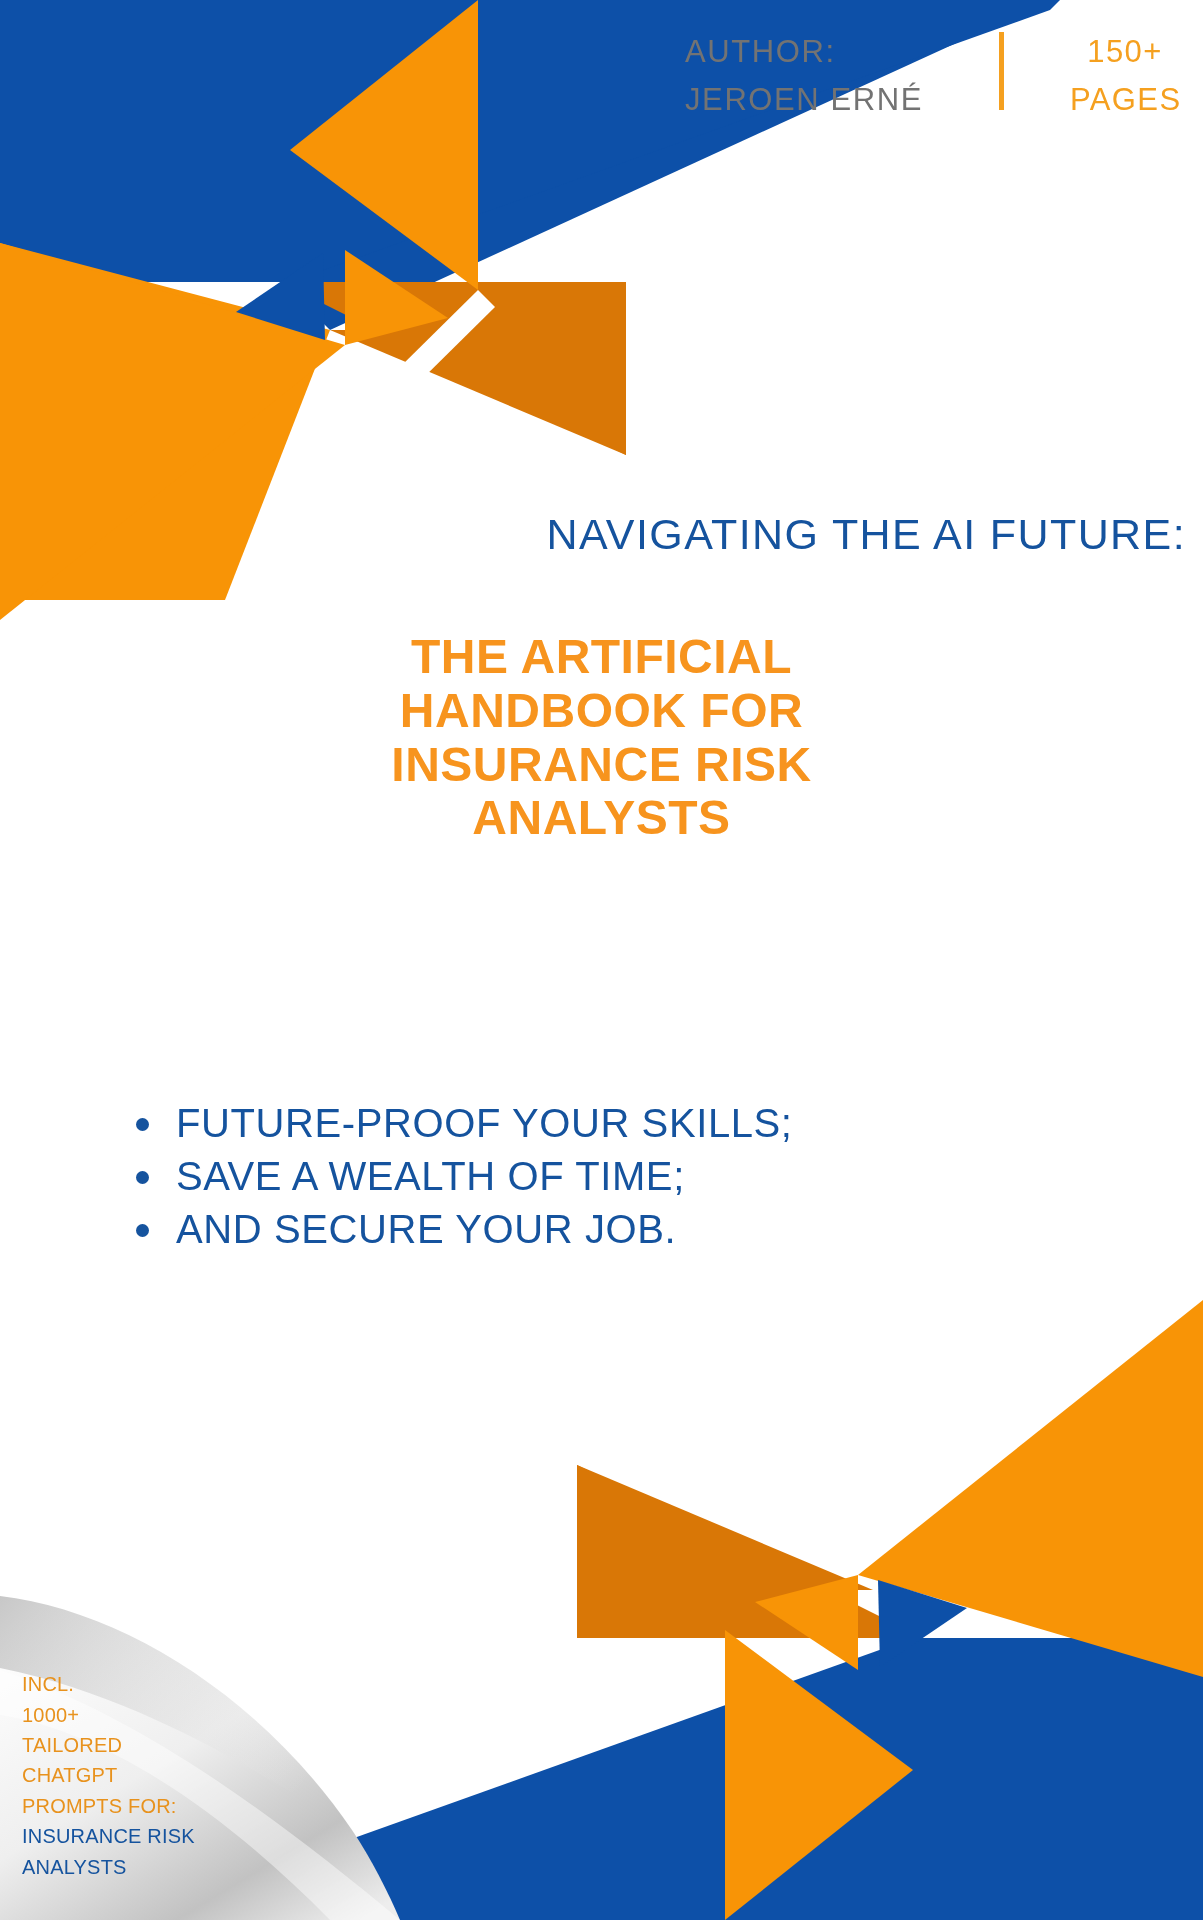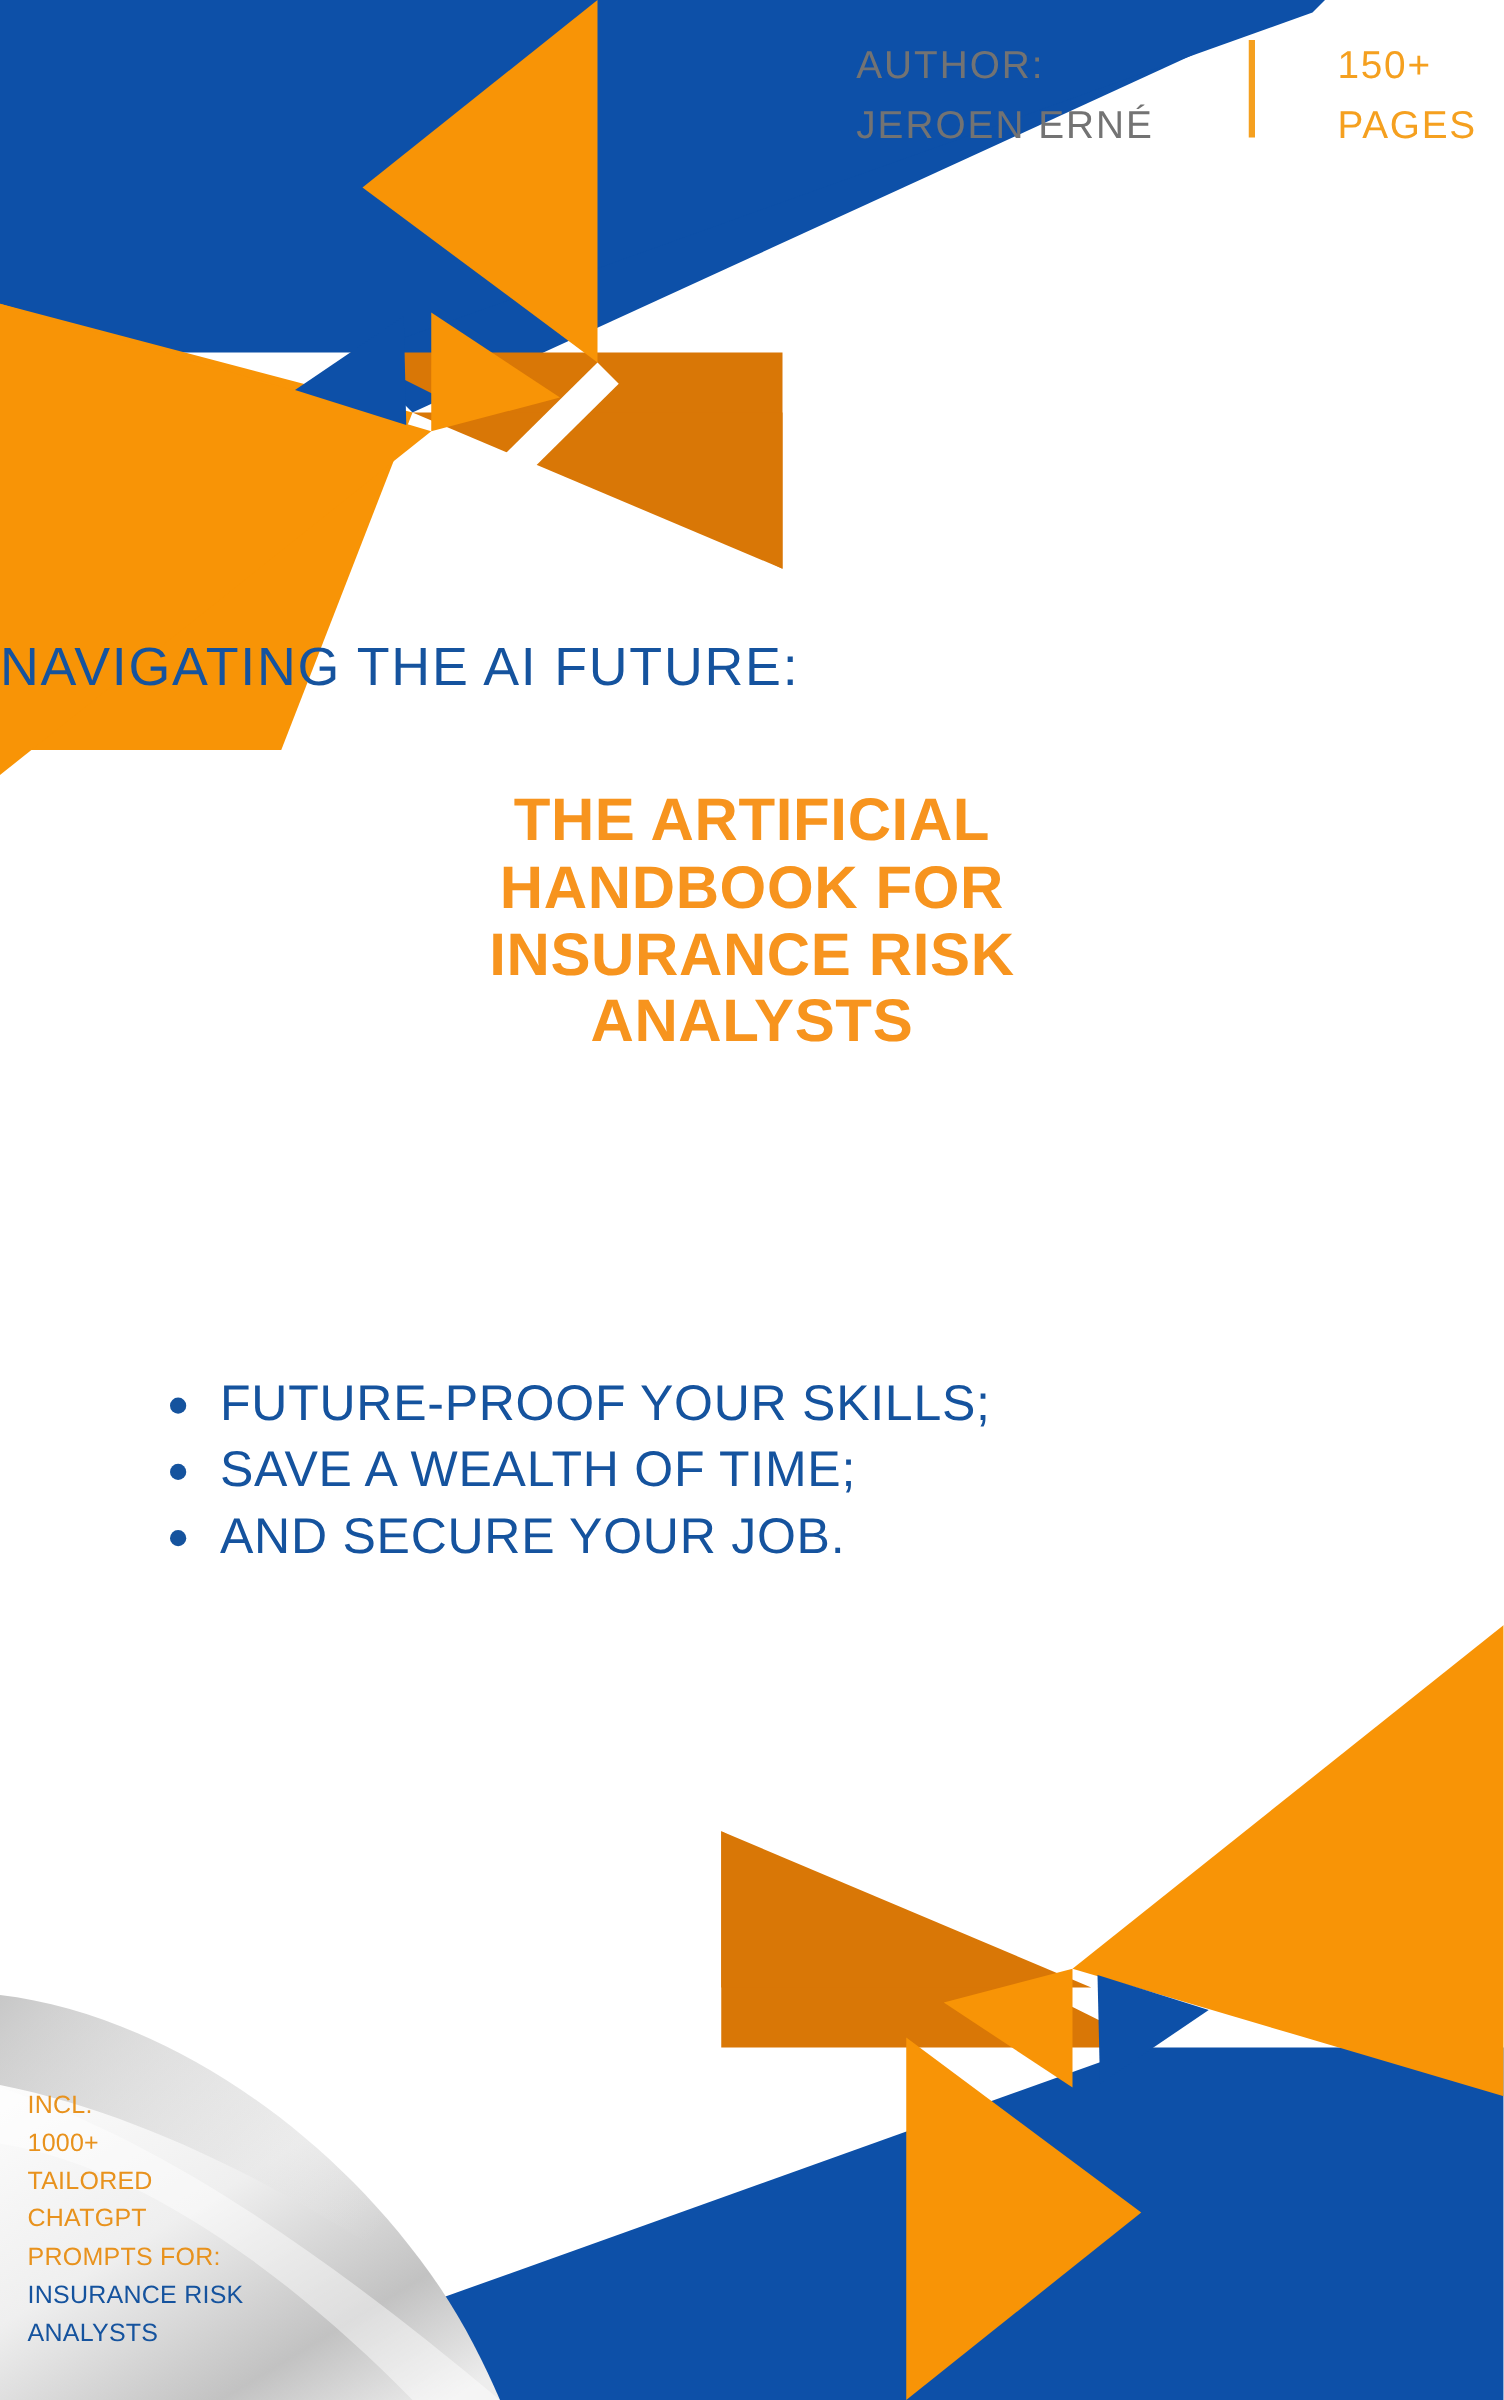--- a/index.html
+++ b/index.html
@@ -53,37 +53,37 @@
   }
   .author-line { display: block; white-space: nowrap; }
   .divider-rule {
     width: 5px;
     height: 78px;
     background: #f5a01f;
     margin: 10px 66px 0 14px;
     flex: 0 0 auto;
   }
   .pages-block {
-    text-align: left;
+    text-align: center;
     color: #f5a01f;
     font-size: 31px;
     letter-spacing: 1.4px;
     line-height: 1.55;
     padding-top: 6px;
     width: 110px;
   }
   .pages-line { display: block; white-space: nowrap; }
 
   
   .subtitle {
     position: absolute;
     top: 510px;
     left: 0;
     width: 1186px;
-    text-align: left;
+    text-align: right;
     color: #15539e;
     font-size: 43px;
     font-weight: 500;
     letter-spacing: 1.4px;
     white-space: nowrap;
   }
   .main-title {
     position: absolute;
     top: 630px;
     left: 150px;

